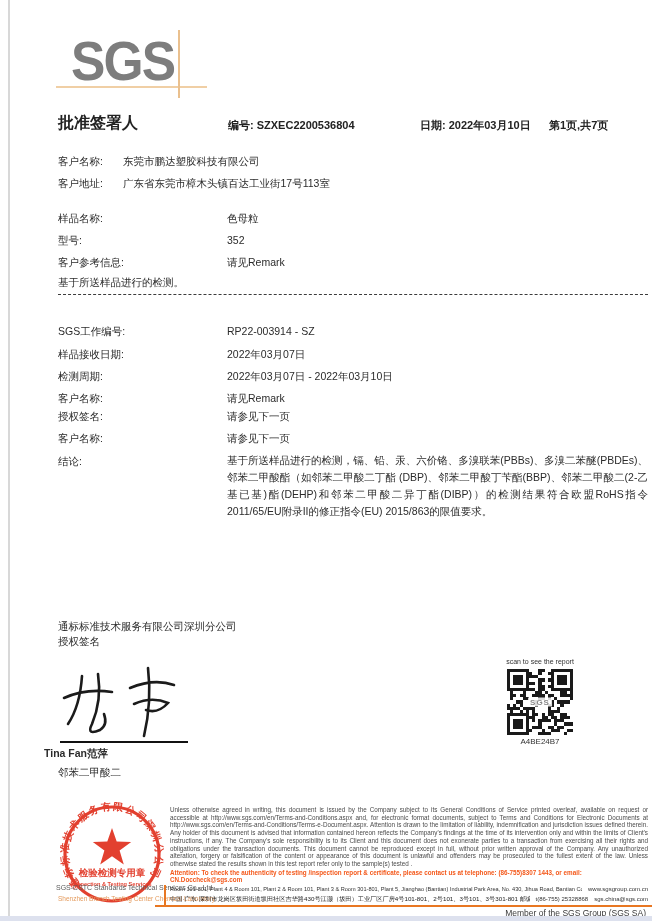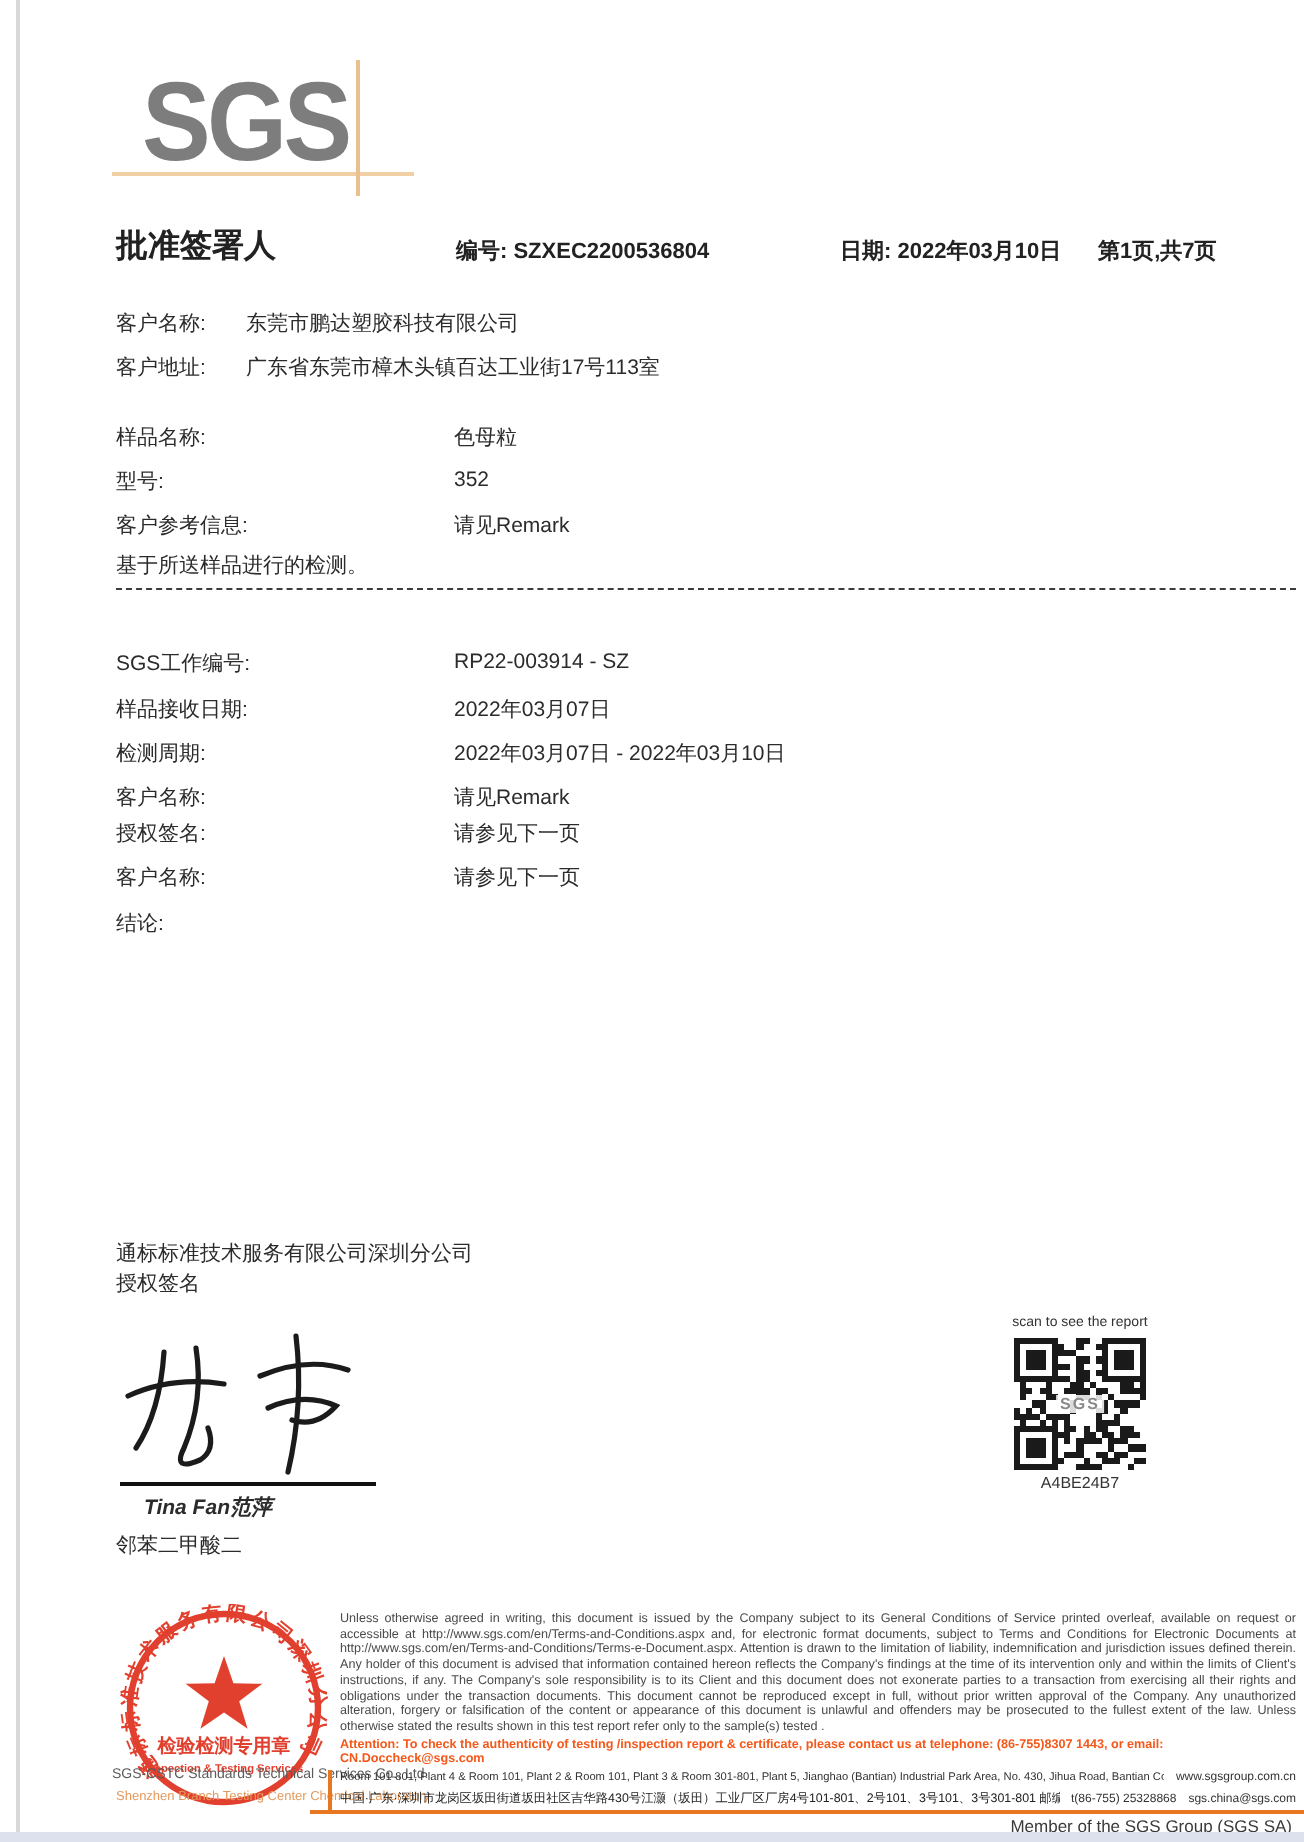--- a/index.html
+++ b/index.html
@@ -33,21 +33,21 @@
 
   .concl-lbl { position:absolute; left:58px; top:455px; font-size:10.5px; }
   .concl-txt { position:absolute; left:227px; top:452px; width:421px; font-size:10.5px;
                line-height:17px; text-align:justify; color:#2b2b2b; }
 
   
   .sig-company { position:absolute; left:58px; top:620px; font-size:10.5px; }
   .sig-auth { position:absolute; left:58px; top:635px; font-size:10.5px; }
   .sig-svg { position:absolute; left:58px; top:658px; }
   .sig-underline { position:absolute; left:60px; top:741px; width:128px; height:2px; background:#111; }
-  .sig-name { position:absolute; left:72px; top:747px; font-size:10.5px; font-weight:bold;font-style:italic; }
+  .sig-name { position:absolute; left:44px; top:747px; font-size:10.5px; font-weight:bold; }
   .sig-role { position:absolute; left:58px; top:766px; font-size:10.5px; }
 
   
   .qr-caption { position:absolute; left:490px; top:658px; width:100px; text-align:center;
                 font-size:7px; color:#333; }
   .qr-box { position:absolute; left:507px; top:669px; width:66px; height:66px; background:#fff; }
   .qr-grid { display:grid; grid-template-rows:repeat(21,1fr); grid-template-columns:repeat(21,1fr);
              width:66px; height:66px; }
   .qr-grid i { background:#1a1a1a; display:block; }
   .qr-wm { position:absolute; left:50%; top:50%; transform:translate(-50%,-50%);
@@ -133,20 +133,21 @@
   </div>
   <div class="line" style="top:410px">
     <span class="lbl">授权签名:</span>
     <span class="val v2">请参见下一页</span>
   </div>
   <div class="line" style="top:432px">
     <span class="lbl">客户名称:</span>
     <span class="val v2">请参见下一页</span>
   </div>
   <div class="concl-lbl">结论:</div>
+  <div class="concl-txt">基于所送样品进行的检测，镉、铅、汞、六价铬、多溴联苯(PBBs)、多溴二苯醚(PBDEs)、邻苯二甲酸酯（如邻苯二甲酸二丁酯 (DBP)、邻苯二甲酸丁苄酯(BBP)、邻苯二甲酸二(2-乙基已基)酯(DEHP)和邻苯二甲酸二异丁酯(DIBP)）的检测结果符合欧盟RoHS指令2011/65/EU附录II的修正指令(EU) 2015/863的限值要求。</div>
 
   <div class="sig-company">通标标准技术服务有限公司深圳分公司</div>
   <div class="sig-auth">授权签名</div>
   <svg class="sig-svg" width="140" height="82" viewBox="0 0 140 82">
     <g fill="none" stroke="#1b1b1b" stroke-width="2.6" stroke-linecap="round">
       <path d="M6,40 Q28,30 54,34"></path>
       <path d="M24,18 Q22,48 10,66"></path>
       <path d="M40,16 Q44,42 34,66 Q28,78 42,72 Q50,67 46,56"></path>
       <path d="M72,30 Q96,20 116,27"></path>
       <path d="M90,10 Q94,44 86,78"></path>

